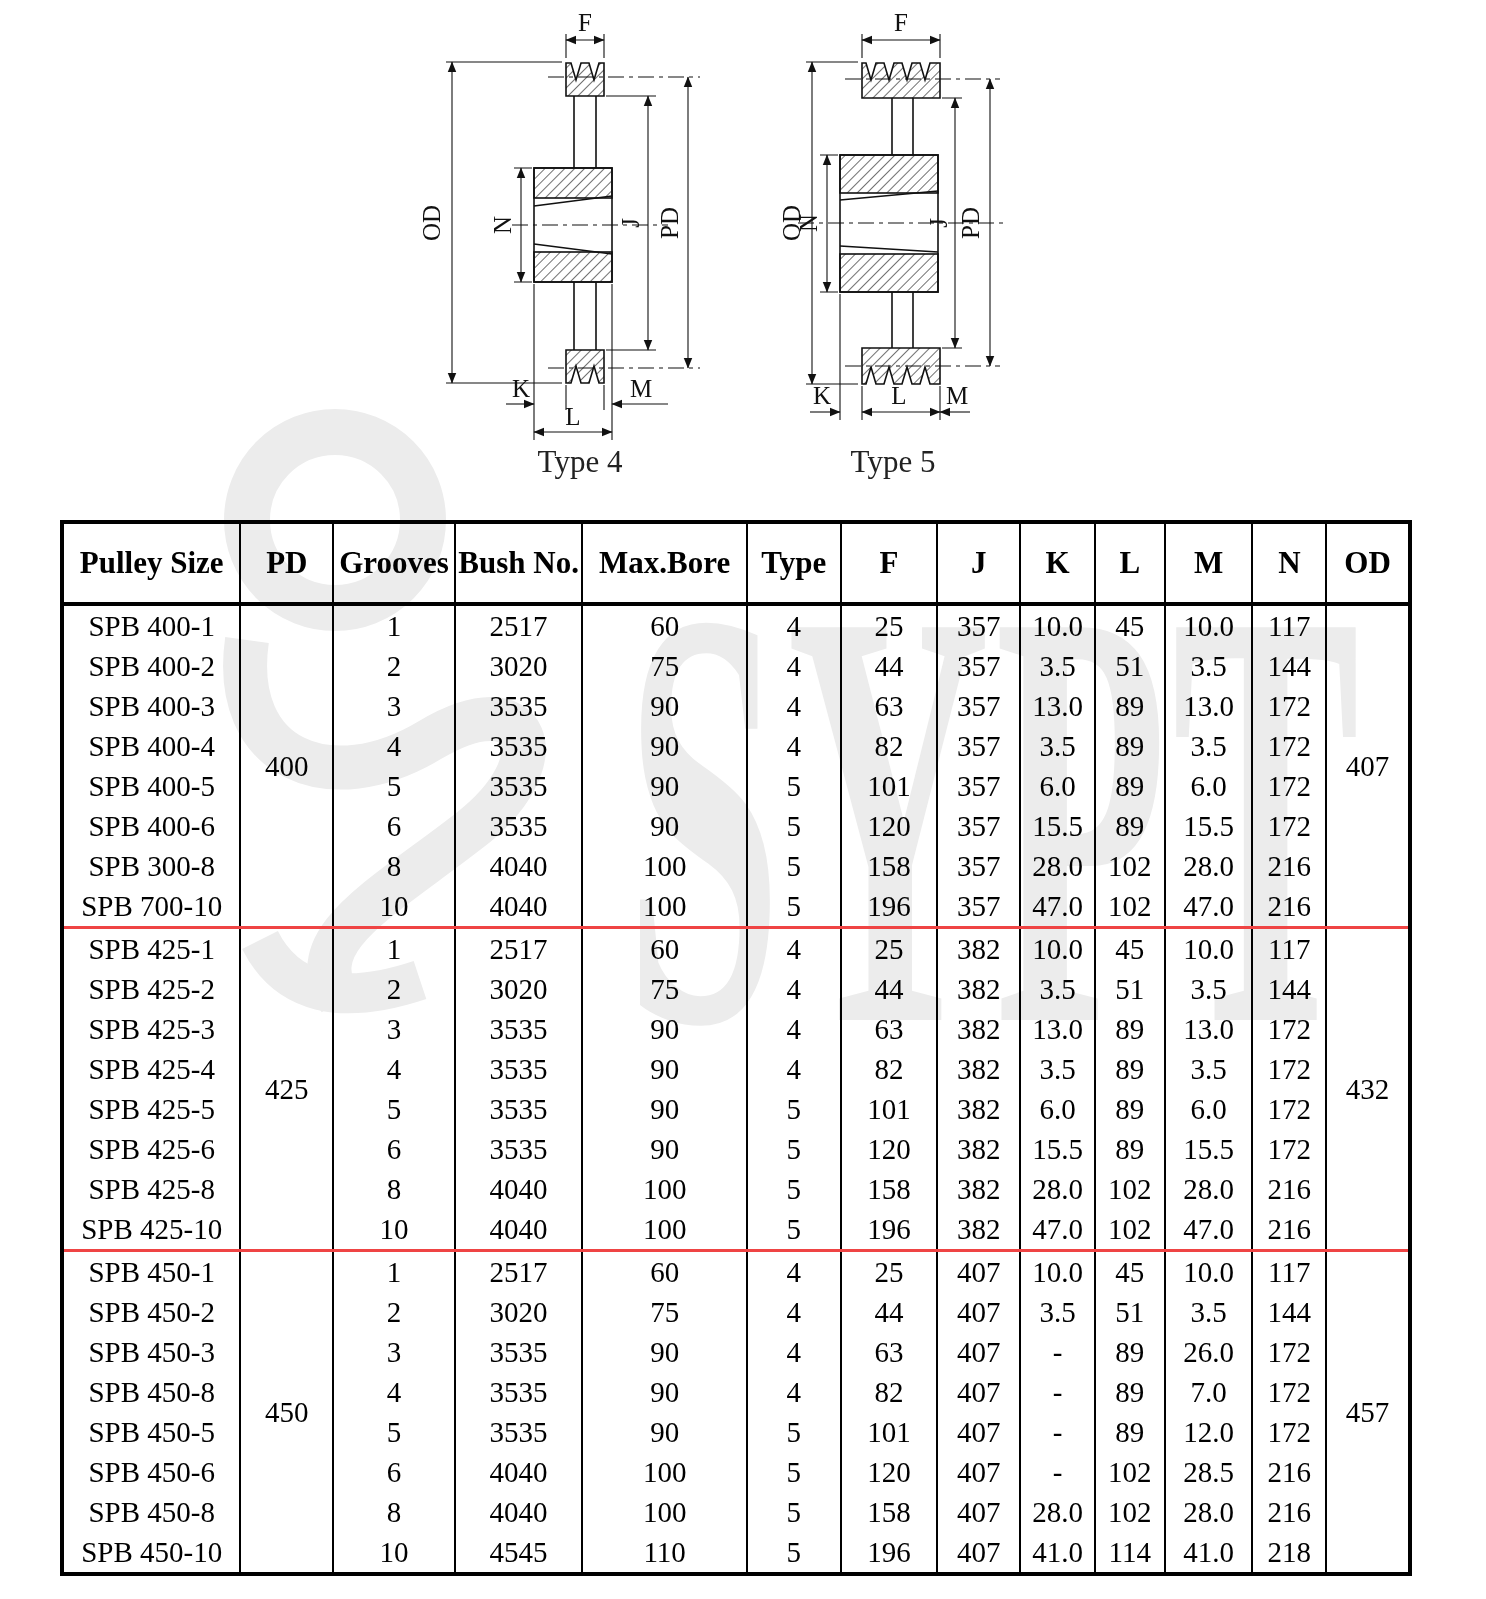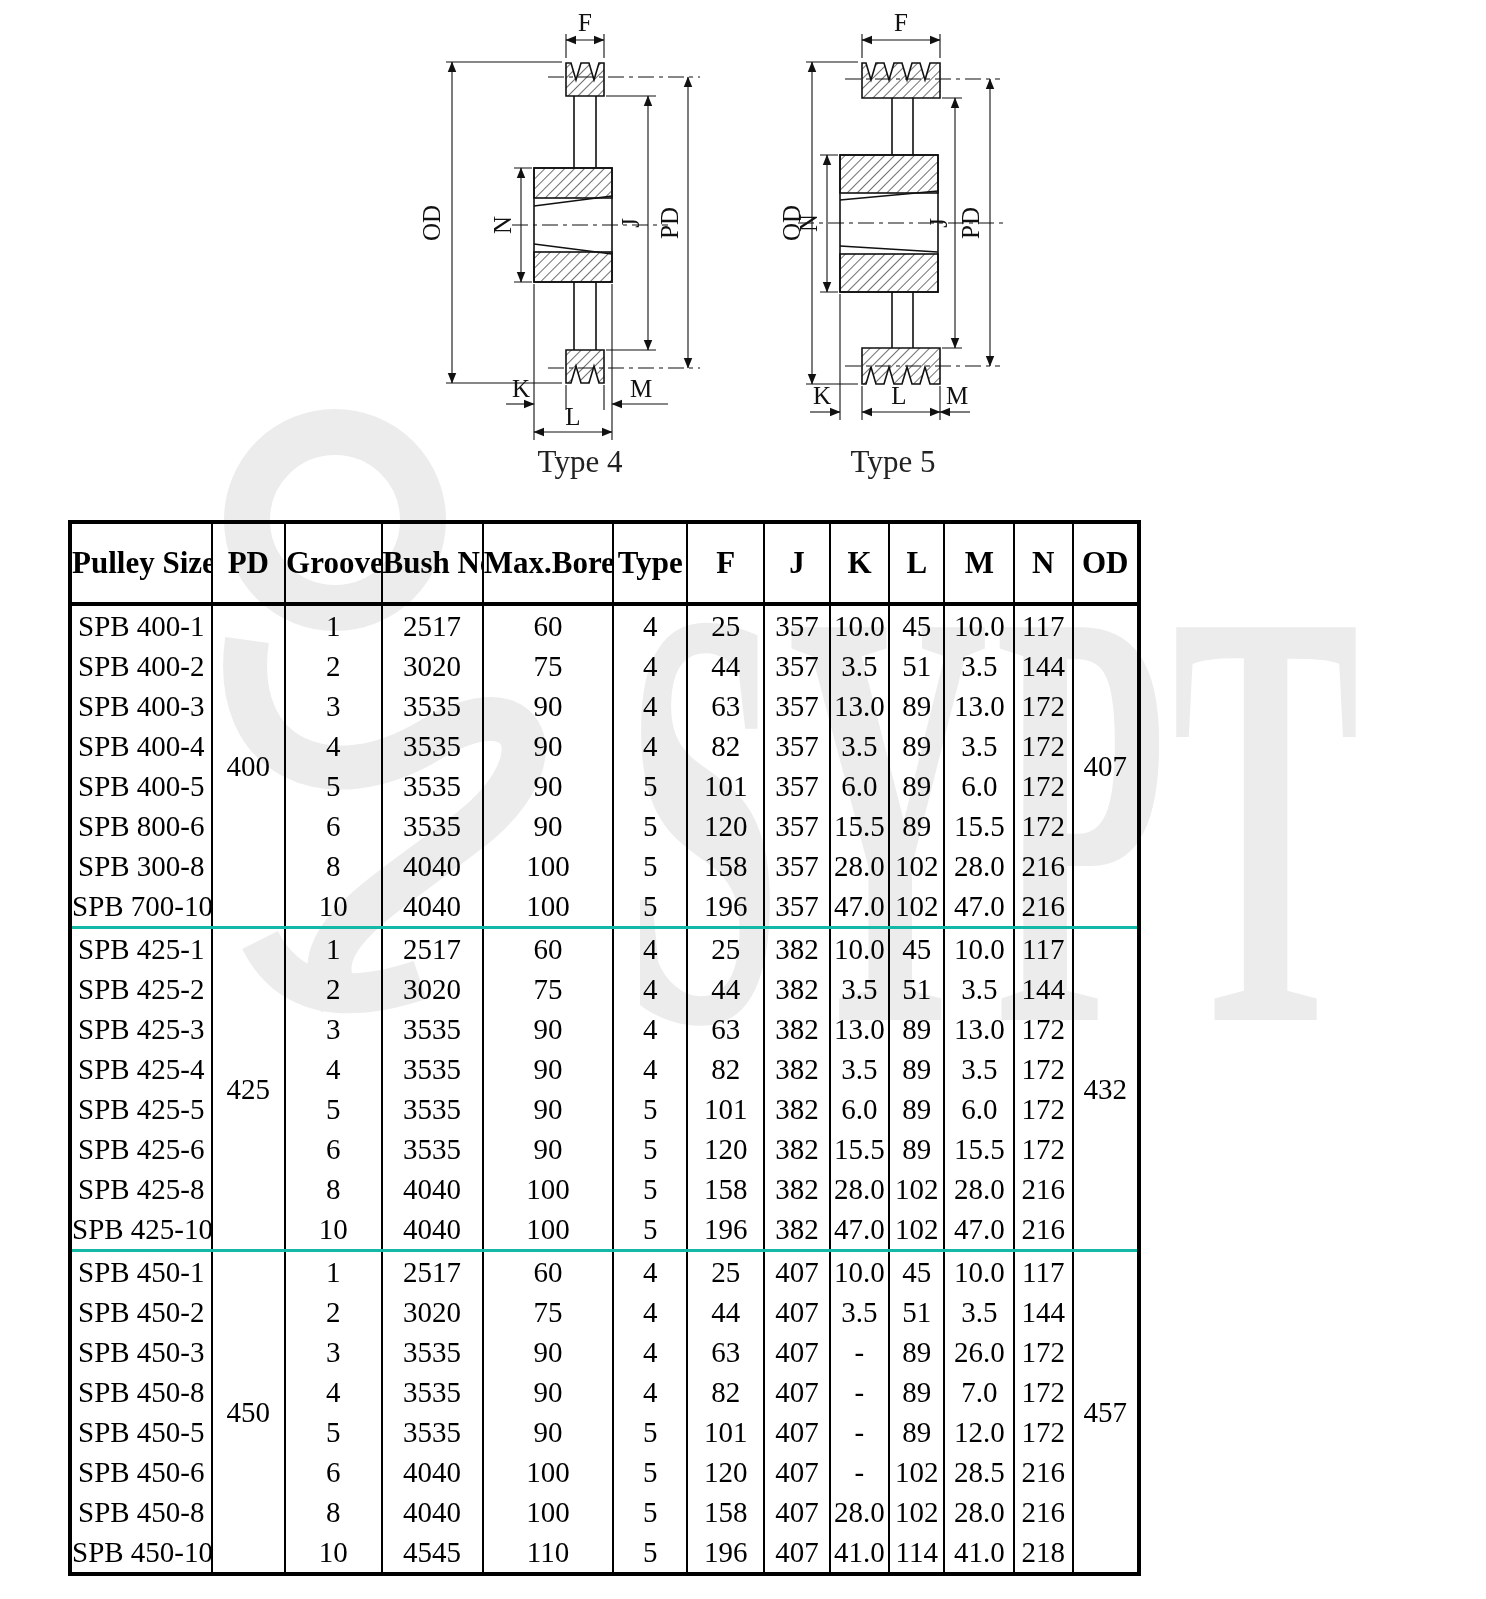--- a/index.html
+++ b/index.html
@@ -1,31 +1,31 @@
 <!DOCTYPE html>
 <html><head>
 <meta charset="utf-8">
 <style>
   html,body{margin:0;padding:0;background:#ffffff;}
   body{width:1486px;height:1599px;font-family:"Liberation Serif",serif;color:#000;}
   .page{position:relative;width:1486px;height:1599px;background:#fff;overflow:hidden;}
   .wm{position:absolute;left:0;top:380px;z-index:0;}
   .drawings{position:absolute;left:0;top:0;z-index:2;}
-  .spec-table{position:absolute;left:68px;top:520px;width:1073px;z-index:1;
+  .spec-table{position:absolute;left:60px;top:520px;width:1352px;z-index:1;
               border-collapse:collapse;table-layout:fixed;background:transparent;
               border:4px solid #000;}
   .spec-table th,.spec-table td{
       border-left:2px solid #000;border-right:2px solid #000;
       border-top:none;border-bottom:none;
       text-align:center;vertical-align:middle;padding:0;
       font-family:"Liberation Serif",serif;
       overflow:hidden;white-space:nowrap;}
   .spec-table thead th{height:78px;font-size:31px;font-weight:bold;border-bottom:4px solid #000;}
   .spec-table tbody td{height:40px;font-size:29px;font-weight:normal;}
-  .spec-table tbody tr.group-start td{border-top:3px solid #14b8a6;}
+  .spec-table tbody tr.group-start td{border-top:3px solid #ef4444;}
   text{font-family:"Liberation Serif",serif;}
 </style>
 </head>
 <body>
 
 <div class="page">
 
   <svg class="wm" width="1486" height="1100" viewBox="0 0 1486 1100">
     <g stroke="#ececec" fill="none">
       <circle cx="335" cy="140" r="88" stroke-width="46"></circle>
@@ -219,21 +219,21 @@
           <td>90</td>
           <td>5</td>
           <td>101</td>
           <td>357</td>
           <td>6.0</td>
           <td>89</td>
           <td>6.0</td>
           <td>172</td>
         </tr>
         <tr>
-          <td>SPB 800-6</td>
+          <td>SPB 400-6</td>
           <td>6</td>
           <td>3535</td>
           <td>90</td>
           <td>5</td>
           <td>120</td>
           <td>357</td>
           <td>15.5</td>
           <td>89</td>
           <td>15.5</td>
           <td>172</td>

